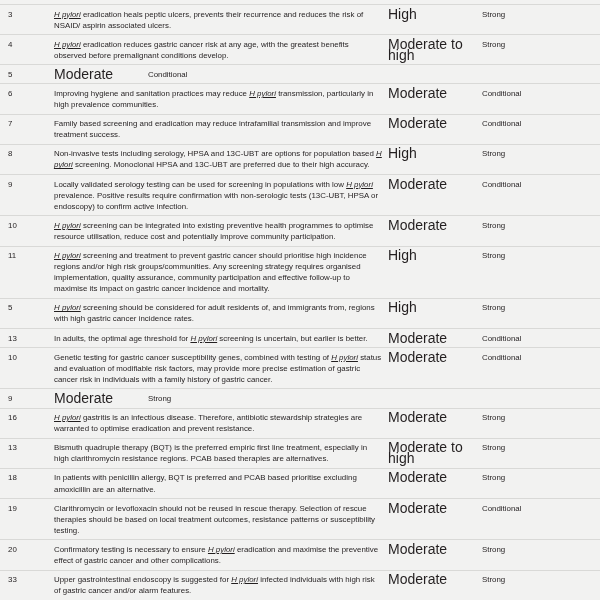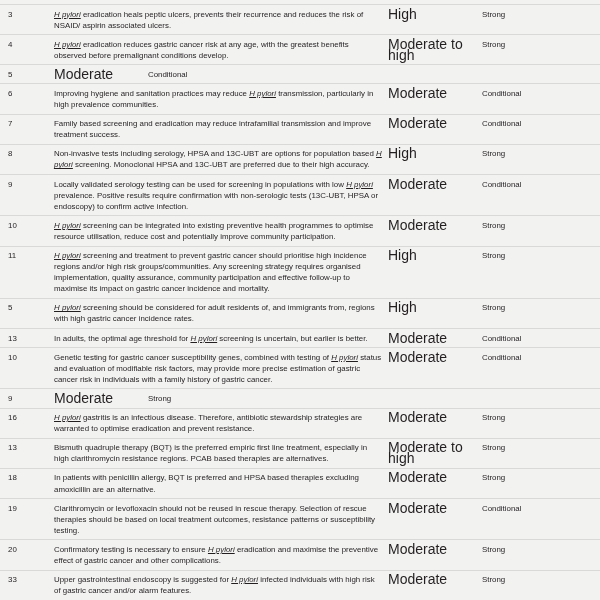--- a/index.html
+++ b/index.html
@@ -188,21 +188,21 @@
         <div class="c-str">Strong</div>
       </div>
       <div class="trow">
         <div class="c-num">13</div>
         <div class="c-stmt">Bismuth quadruple therapy (BQT) is the preferred empiric first line treatment, especially in high clarithromycin resistance regions. PCAB based therapies are alternatives.</div>
         <div class="c-evid">Moderate to high</div>
         <div class="c-str">Strong</div>
       </div>
       <div class="trow">
         <div class="c-num">18</div>
-        <div class="c-stmt">In patients with penicillin allergy, BQT is preferred and HPSA based therapies excluding amoxicillin are an alternative.</div>
+        <div class="c-stmt">In patients with penicillin allergy, BQT is preferred and PCAB based prioritise excluding amoxicillin are an alternative.</div>
         <div class="c-evid">Moderate</div>
         <div class="c-str">Strong</div>
       </div>
       <div class="trow">
         <div class="c-num">19</div>
         <div class="c-stmt">Clarithromycin or levofloxacin should not be reused in rescue therapy. Selection of rescue therapies should be based on local treatment outcomes, resistance patterns or susceptibility testing.</div>
         <div class="c-evid">Moderate</div>
         <div class="c-str">Conditional</div>
       </div>
       <div class="trow">

